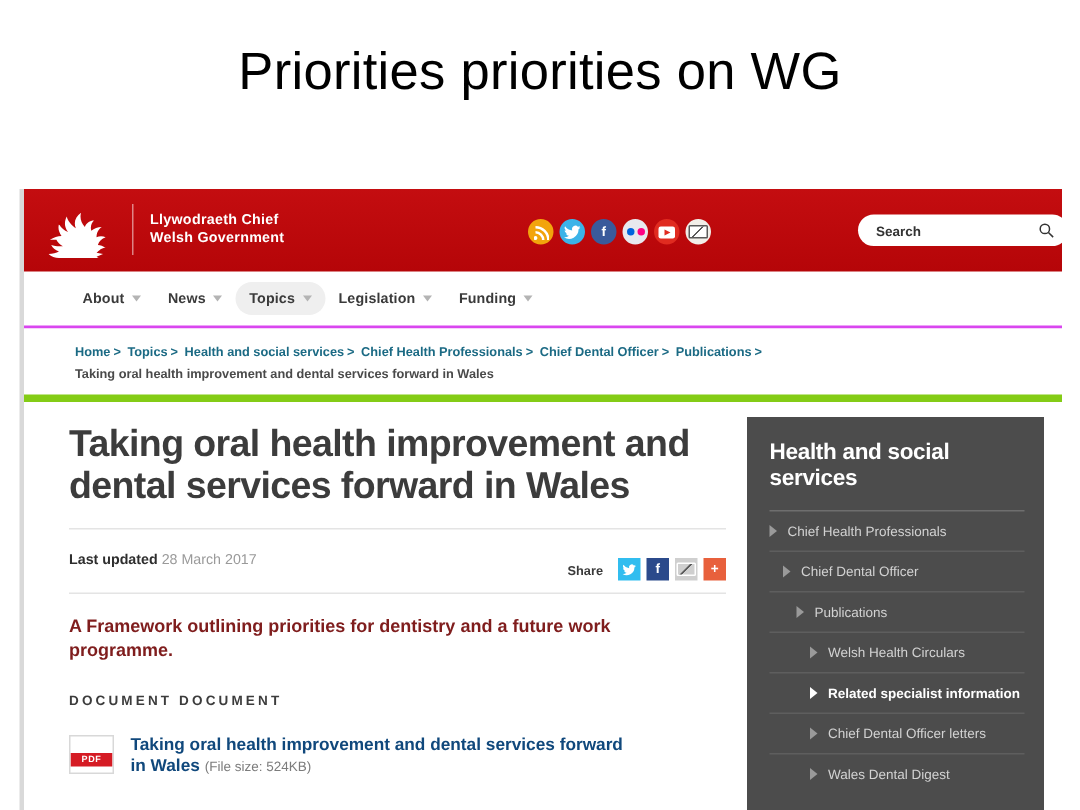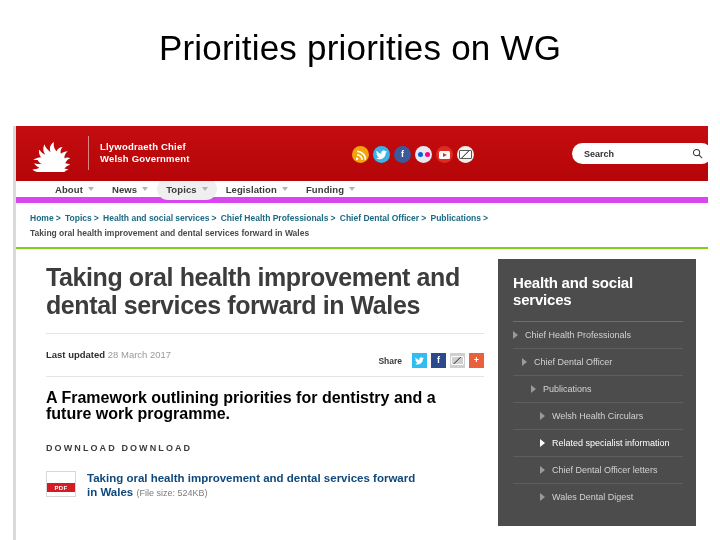--- a/index.html
+++ b/index.html
@@ -69,35 +69,35 @@
   }
   .searchbox{
     position:absolute;left:556px;top:17px;width:140px;height:21px;
     background:#fff;border-radius:11px;display:flex;align-items:center;
   }
   .searchbox .ph{font-size:9px;color:#333;font-weight:bold;margin-left:12px;flex:1;}
   .mag{margin-right:9px;}
 
   
   .wg-nav{
-    height:22px;background:#fff;border-bottom:6px solid #d946ef;
+    height:38px;background:#fff;border-bottom:2px solid #d946ef;
     display:flex;align-items:center;padding-left:30px;box-sizing:border-box;
   }
   .nav-item{
     display:flex;align-items:center;gap:5px;height:22px;padding:0 9px;
     font-size:9.5px;color:#3a3a3a;font-weight:bold;letter-spacing:.1px;border-radius:11px;
   }
   .nav-item.active{background:#efefef;}
   .caret{width:0;height:0;border-left:3.5px solid transparent;border-right:3.5px solid transparent;
     border-top:4px solid #b4b4b4;display:block;}
 
   
   .crumbs{
-    padding:9px 0 8px 14px;font-size:8.5px;line-height:12.5px;font-weight:bold;
-    border-bottom:2px solid #84cc16;background:#fff;
+    padding:9px 0 8px 34px;font-size:8.5px;line-height:12.5px;font-weight:bold;
+    border-bottom:5px solid #84cc16;background:#fff;
   }
   .crumbs a{color:#1b6a84;text-decoration:none;}
   .crumbs .sep{color:#1b6a84;margin:0 2px;}
   .crumbs .cur{color:#4a4a4a;display:block;margin-top:2px;font-weight:bold;}
 
   
   .cols{display:flex;background:#fff;height:290px;}
   .main-col{width:468px;padding:14px 0 0 30px;box-sizing:border-box;}
   .side-col{flex:1;padding:10px 12px 0 14px;box-sizing:border-box;}
 
@@ -114,21 +114,21 @@
   .lastup b{color:#2e2e2e;margin-top:36px;}
   .share{display:flex;align-items:center;gap:4px;margin-top:12px;}
   .share .lbl{font-size:8.5px;font-weight:bold;color:#3a3a3a;margin-right:6px;}
   .sq{width:15px;height:15px;display:flex;align-items:center;justify-content:center;color:#fff;font-size:9px;font-weight:bold;line-height:1;}
   .sq-tw{background:#31bdef;}
   .sq-fb{background:#2b4a8b;}
   .sq-em{background:#cfcfcf;}
   .sq-pl{background:#e8603c;}
 
   .lede{
-    margin-top:13px;font-size:16px;line-height:16px;color:#000000;font-weight:bold;
+    margin-top:13px;font-size:12px;line-height:16px;color:#7f1d1d;font-weight:bold;
     max-width:420px;
   }
   .dl-head{
     margin-top:21px;font-size:9px;font-weight:bold;color:#3c3c3c;
     letter-spacing:2.1px;
   }
   .dl-row{display:flex;align-items:flex-start;gap:11px;margin-top:18px;}
   .pdf-ico{
     width:28px;height:24px;flex:0 0 28px;background:#fff;border:1px solid #d8d8d8;
     position:relative;overflow:hidden;
@@ -145,21 +145,21 @@
   .side-rule{height:1px;background:#6e6e6e;margin:13px 0 0 0;}
   .side-item{
     display:flex;align-items:flex-start;gap:7px;padding:7px 0 7px 0;
     border-bottom:1px solid #5e5e5e;font-size:9px;line-height:12px;color:#d2d2d2;
   }
   .side-item .tri{
     width:0;height:0;flex:0 0 auto;margin-top:2px;
     border-top:4px solid transparent;border-bottom:4px solid transparent;
     border-left:5px solid #9a9a9a;
   }
-  .side-item.sel{color:#fff;font-weight:normal;}
+  .side-item.sel{color:#fff;font-weight:bold;}
   .side-item.sel .tri{border-left-color:#fff;}
 </style>
 </head>
 <body>
 
 <div class="slide">
 
   <div class="slide-title">
     <span>Priorities priorities on WG</span>
   </div>
@@ -273,21 +273,21 @@
             <span class="sq sq-fb">f</span>
             <span class="sq sq-em">
               <span class="env" style="border-color:#fff;background:transparent;"></span>
             </span>
             <span class="sq sq-pl">+</span>
           </div>
         </div>
 
         <div class="lede">A Framework outlining priorities for dentistry and a future work programme.</div>
 
-        <div class="dl-head">DOWNLOAD DOWNLOAD</div>
+        <div class="dl-head">DOCUMENT DOCUMENT</div>
 
         <div class="dl-row">
           <span class="pdf-ico">
             <span class="band">
                 <i>PDF</i>
               </span>
           </span>
           <span class="dl-link"><span>Taking oral health improvement and dental services forward in Wales</span> <span class="dl-size">(File size: 524KB)</span></span>
         </div>
       </div>

